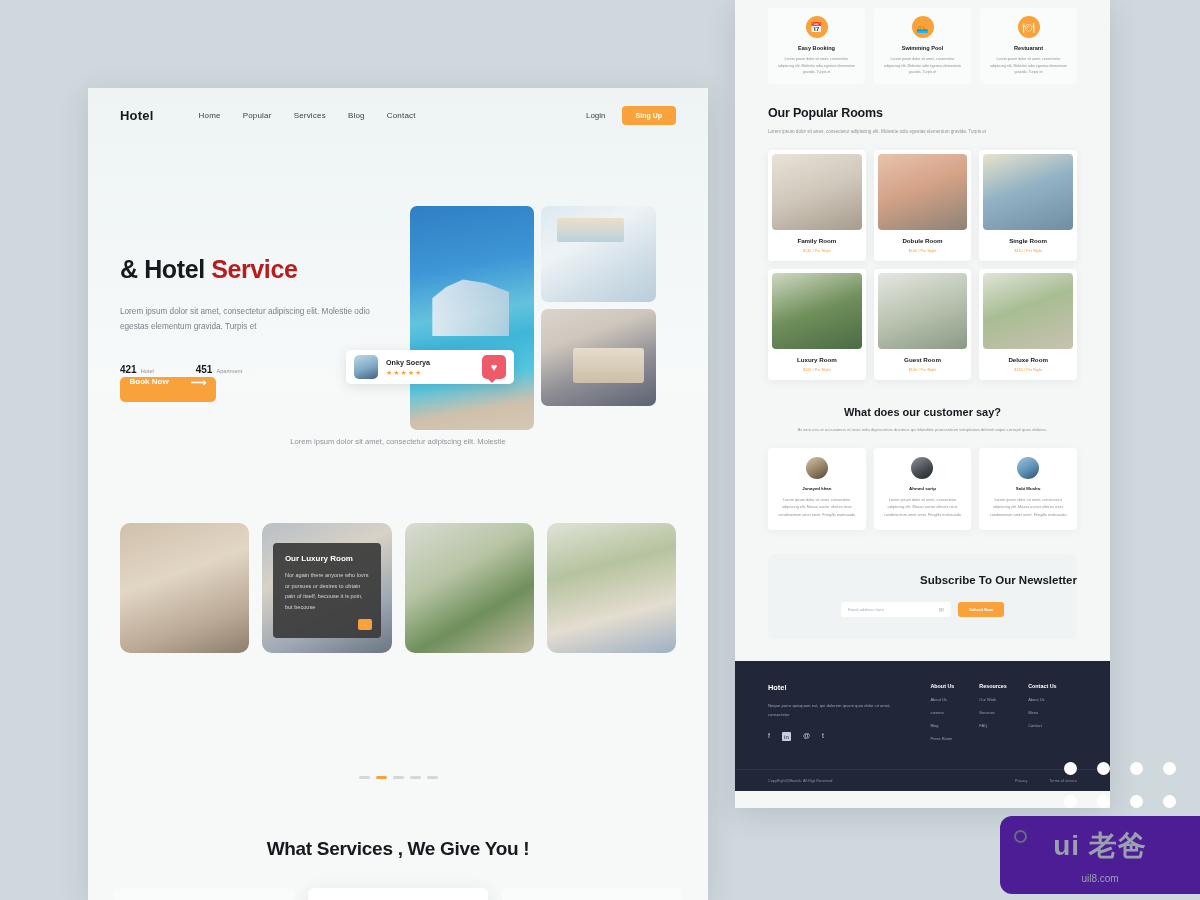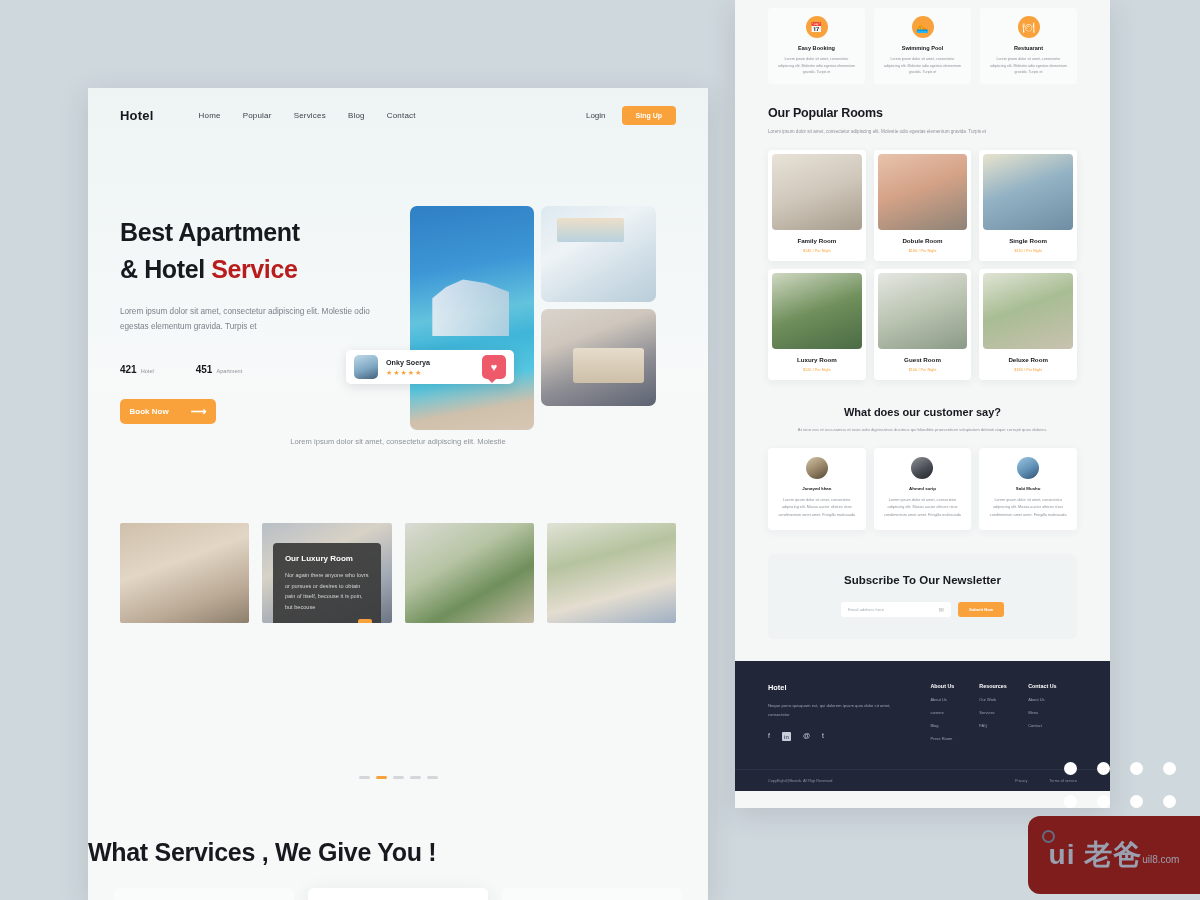--- a/index.html
+++ b/index.html
@@ -33,21 +33,21 @@
   .hero { position:absolute; left:0; top:54px; width:100%; padding:0 32px;
     display:flex; gap:18px; }
   .hero-left { width:272px; padding-top:72px; }
   h1.hero-title { font-size:25px; line-height:1.48; font-weight:bold; color:#16191d;
     letter-spacing:-.4px; }
   h1.hero-title .accent { color:#b91c1c; }
   .hero-sub { margin-top:16px; font-size:8.2px; line-height:1.85; color:#7a8288; }
   .stats { display:flex; gap:42px; margin-top:25px; align-items:baseline; }
   .stat-num { font-size:10px; font-weight:bold; color:#16191d; }
   .stat-lab { font-size:5.6px; color:#8d949a; margin-left:4px; }
-  .btn-book { margin-top:22px; display:flex; align-items:center; justify-content:center;
+  .btn-book { margin-top:0; display:flex; justify-content:center;
     gap:22px; background:#f9a23b; color:#fff; border:none; border-radius:5px;
     width:96px; height:25px; font-size:8px; font-weight:bold; }
   .arrow { font-size:11px; line-height:1; }
 
   
   .hero-right { position:relative; width:246px; height:200px; margin-top:64px;
     display:flex; gap:7px; }
   .himg { border-radius:7px; overflow:hidden; position:relative; }
   .himg-big { width:124px; height:224px;
     background:linear-gradient(170deg,#2f7fc4 0%,#3d96d6 28%,#63c3dd 48%,#3fb5d8 60%,#55c6e0 75%,#cfc0ac 88%,#d6c8b4 100%); }
@@ -80,42 +80,42 @@
     border-left:5px solid transparent; border-right:5px solid transparent;
     border-top:5px solid #ef5a6b; }
 
   
   .choose { position:absolute; left:0; top:340px; width:100%; text-align:center; }
   .choose h2 { font-size:19px; line-height:1.62; font-weight:bold; color:#16191d;
     letter-spacing:-.3px; }
   .choose p { margin-top:9px; font-size:7.6px; color:#8d949a; }
   .gallery { position:absolute; left:0; top:435px; width:100%; padding:0 32px;
     display:flex; gap:13px; }
-  .gcard { width:auto; flex:1; height:100px; border-radius:2px; position:relative;
+  .gcard { width:auto; flex:1; height:130px; border-radius:10px; position:relative;
     overflow:hidden; }
   .g1 { background:linear-gradient(160deg,#cfc0ab 0%,#e2d6c5 40%,#b9a894 75%,#8d7f6d 100%); }
   .g2 { background:linear-gradient(155deg,#b8bfc7 0%,#d8d2c6 35%,#9fa8b4 70%,#6c7682 100%); }
   .g3 { background:linear-gradient(150deg,#d9dcd4 0%,#b7c4a4 38%,#6f8f5b 66%,#c7bda8 100%); }
   .g4 { background:linear-gradient(165deg,#dfe3d6 0%,#b6c39f 35%,#e4ddd0 68%,#9fb0c4 100%); }
   .overlay { position:absolute; left:50%; top:20px; transform:translateX(-50%);
     width:108px; height:95px; background:rgba(59,59,59,.93); border-radius:4px;
     padding:11px 12px; }
   .ov-title { font-size:8px; font-weight:bold; color:#fff; }
   .ov-text { margin-top:7px; font-size:5.6px; line-height:1.9; color:#d3d4d5; }
   .ov-btn { position:absolute; right:9px; bottom:8px; width:14px; height:11px;
     background:#f9a23b; border-radius:2px; font-size:4px; color:#fff;
     display:flex; align-items:center; justify-content:center; }
   .dots { position:absolute; left:0; top:688px; width:100%;
     display:flex; justify-content:center; gap:6px; }
   .dash { width:11px; height:3px; border-radius:2px; background:#d3d7da; }
   .dash.on { background:#f9a23b; }
 
   
-  .services-h { position:absolute; left:0; top:750px; width:100%; text-align:left;
-    font-size:25px; font-weight:bold; color:#16191d; letter-spacing:-.3px; }
+  .services-h { position:absolute; left:0; top:750px; width:100%; text-align:center;
+    font-size:19px; font-weight:bold; color:#16191d; letter-spacing:-.3px; }
   .svc-row { position:absolute; left:0; top:800px; width:100%; padding:0 26px;
     display:flex; gap:14px; }
   .svc { flex:1; background:#fafbfb; border-radius:6px; padding:18px 14px 0; text-align:center;
     height:100px; }
   .svc.mid { background:#fff; box-shadow:0 3px 18px rgba(40,50,60,.09); }
   .svc-icon { width:38px; height:38px; border-radius:50%; background:#f9a23b; margin:0 auto;
     display:flex; align-items:center; justify-content:center; color:#fff; font-size:18px; }
   .svc-name { margin-top:12px; font-size:8.4px; font-weight:bold; color:#16191d; }
   .svc-text { margin-top:9px; font-size:6.6px; line-height:1.75; color:#8d949a; }
 
@@ -155,21 +155,21 @@
     box-shadow:0 2px 9px rgba(40,50,60,.06); }
   .tav { width:22px; height:22px; border-radius:50%; margin:0 auto; }
   .ta1 { background:linear-gradient(150deg,#d5c4a6,#8e7b5f 60%,#4e4636); }
   .ta2 { background:linear-gradient(150deg,#8f9196,#4b4e56 55%,#22242a); }
   .ta3 { background:linear-gradient(150deg,#9ec8e2,#5f8fb5 55%,#2f4f6b); }
   .tname { margin-top:7px; font-size:4.4px; font-weight:bold; color:#16191d; }
   .ttext { margin-top:6px; font-size:3.8px; line-height:2; color:#8d949a; }
 
   .news { margin:24px 33px 0; background:#f0f3f3; border-radius:6px; padding:20px 0 22px;
     text-align:center; }
-  .news h3 { font-size:11.5px; font-weight:bold; color:#16191d; }
+  .news h3 { font-size:11.5px; font-weight:bold; color:#16191d;text-align:right; }
   .news-form { margin-top:16px; display:flex; justify-content:center; gap:7px; }
   .news-input { width:110px; height:15px; border:none; border-radius:3px; background:#fff;
     font-size:4.2px; color:#a7aeb3; padding:0 7px; display:flex; align-items:center;
     font-family:"Liberation Sans",sans-serif; }
   .mail-ic { margin-left:auto; font-size:6px; color:#9aa1a7; }
   .news-btn { background:#f9a23b; color:#fff; border:none; border-radius:3px;
     font-size:4.2px; font-weight:bold; padding:0 11px; height:15px; }
 
   
   .footer { margin-top:22px; background:#212639; padding:22px 33px 0; height:130px;
@@ -187,22 +187,22 @@
   .f-li { margin-top:8px; font-size:4px; color:#9aa0b0; }
   .f-bot { position:absolute; left:0; bottom:0; width:100%; height:22px;
     border-top:1px solid #2e3448; display:flex; align-items:center; padding:0 33px; }
   .f-copy { font-size:3.8px; color:#8a90a0; }
   .f-legal { margin-left:auto; display:flex; gap:22px; font-size:3.8px; color:#8a90a0; }
 
   
   .dotgrid { position:absolute; right:24px; bottom:92px;
     display:grid; grid-template-columns:repeat(4,1fr); gap:20px; }
   .dotgrid i { width:13px; height:13px; border-radius:50%; background:#fff; display:block; }
-  .badge { position:absolute; right:0; bottom:6px; width:172px; height:78px;
-    background:#7f1d1d; border-radius:12px 0 0 12px; display:flex; 
+  .badge { position:absolute; right:0; bottom:6px; width:200px; height:78px;
+    background:#4c1d95; border-radius:12px 0 0 12px; display:flex; flex-direction:column;
     align-items:center; justify-content:center; }
   .badge-ring { position:absolute; left:14px; top:14px; width:13px; height:13px;
     border:2px solid #656b80; border-radius:50%; }
   .badge-main { font-size:28px; font-weight:bold; color:#9aa0b0; letter-spacing:1px; }
   .badge-sub { font-size:10px; color:#9aa0b0; margin-top:8px; }
 </style>
 </head>
 <body>
 
 <div class="panel-left">
@@ -219,21 +219,21 @@
     </div>
     <div class="nav-right">
       <span class="login">Login</span>
       <button class="btn-signup">Sing Up</button>
     </div>
   </div>
 
   <div class="hero">
     <div class="hero-left">
       <h1 class="hero-title">
-        <span>Best Apartment</span><br>
+        <br>
         <span>&amp; Hotel </span><span class="accent">Service</span>
       </h1>
       <p class="hero-sub">Lorem ipsum dolor sit amet, consectetur adipiscing elit. Molestie odio egestas elementum gravida. Turpis et</p>
       <div class="stats">
         <div>
           <span class="stat-num">421</span><span class="stat-lab">Hotel</span>
         </div>
         <div>
           <span class="stat-num">451</span><span class="stat-lab">Apartment</span>
         </div>

